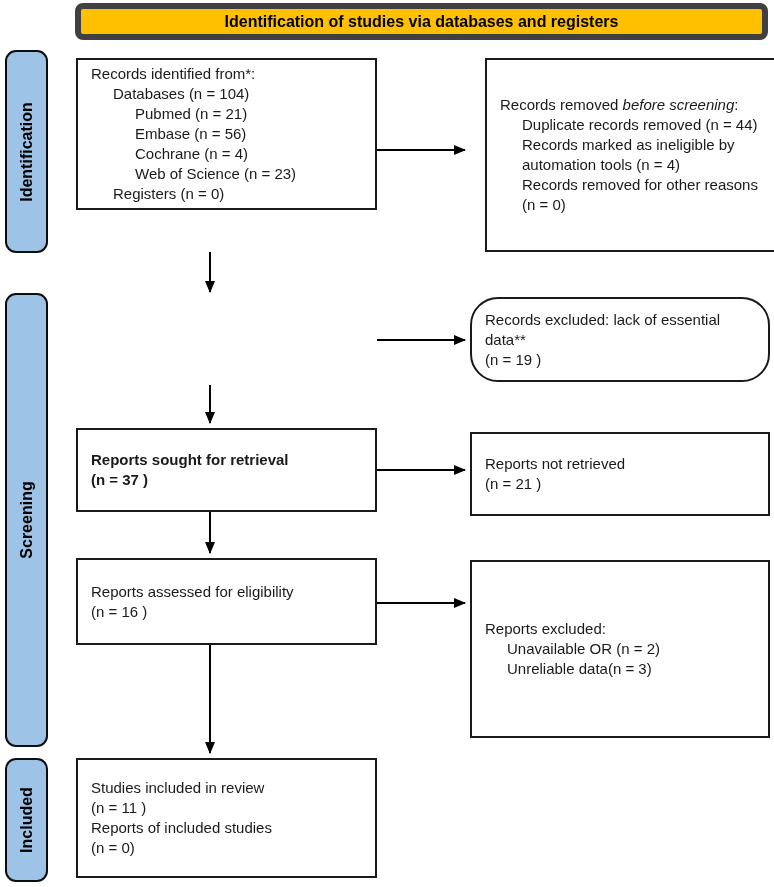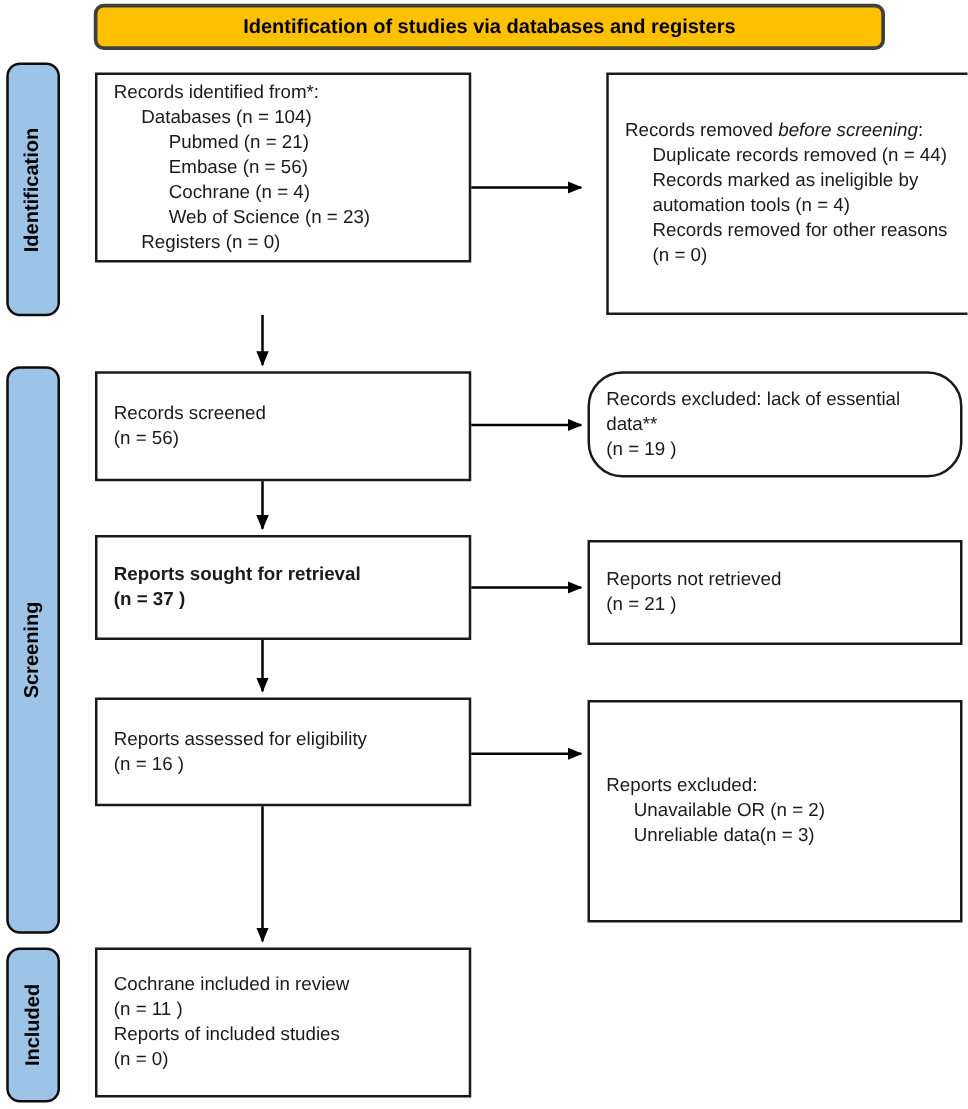--- a/index.html
+++ b/index.html
@@ -5,22 +5,22 @@
   html, body { margin: 0; padding: 0; background: #ffffff; }
   body {
     width: 774px; height: 887px; position: relative;
     font-family: "Liberation Sans", sans-serif;
     color: #1a1a1a;
   }
   .canvas { position: absolute; inset: 0; }
 
   
   .banner {
-    position: absolute; left: 75px; top: 3px; width: 633px; height: 37px;
-    background: #FFC000; border: 3px solid #404040; border-radius: 8px;
+    position: absolute; left: 75px; top: 3px; width: 693px; height: 37px;
+    background: #FFC000; border: 6px solid #404040; border-radius: 8px;
     box-sizing: border-box;
     display: flex; align-items: center; justify-content: center;
     font-weight: bold; font-size: 16px; color: #000;
   }
 
   
   .stage {
     position: absolute; left: 5px; width: 43px;
     background: #9DC3E6; border: 2px solid #0d0d0d; border-radius: 11px;
     box-sizing: border-box;
@@ -90,24 +90,20 @@
       <div class="line indent-1"><span>Registers (n = 0)</span></div>
     </div>
 
   <div class="box" id="box-records-removed">
       <div class="line indent-0"><span>Records removed </span><span style="font-style: italic;">before screening</span><span>:</span></div>
       <div class="line indent-1"><span>Duplicate records removed (n = 44)</span></div>
       <div class="line indent-1"><span>Records marked as ineligible by automation tools (n = 4)</span></div>
       <div class="line indent-1"><span>Records removed for other reasons (n = 0)</span></div>
     </div>
 
-  <div class="box" id="box-records-screened">
-      <div class="line indent-0"><span>Records screened</span></div>
-      <div class="line indent-0"><span>(n = 56)</span></div>
-    </div>
 
   <div class="box" id="box-records-excluded">
       <div class="line indent-0"><span>Records excluded: lack of essential data**</span></div>
       <div class="line indent-0"><span>(n = 19 )</span></div>
     </div>
 
   <div class="box" id="box-reports-sought">
       <div class="line indent-0"><span>Reports sought for retrieval</span></div>
       <div class="line indent-0"><span>(n = 37 )</span></div>
     </div>
@@ -122,21 +118,21 @@
       <div class="line indent-0"><span>(n = 16 )</span></div>
     </div>
 
   <div class="box" id="box-reports-excluded">
       <div class="line indent-0"><span>Reports excluded:</span></div>
       <div class="line indent-1"><span>Unavailable OR (n = 2)</span></div>
       <div class="line indent-1"><span>Unreliable data(n = 3)</span></div>
     </div>
 
   <div class="box" id="box-studies-included">
-      <div class="line indent-0"><span>Cochrane included in review</span></div>
+      <div class="line indent-0"><span>Studies included in review</span></div>
       <div class="line indent-0"><span>(n = 11 )</span></div>
       <div class="line indent-0"><span>Reports of included studies</span></div>
       <div class="line indent-0"><span>(n = 0)</span></div>
     </div>
 
   <svg class="arrows" width="774" height="887">
     <defs>
       <marker id="ah" markerWidth="13" markerHeight="12" refX="11" refY="5" orient="auto" markerUnits="userSpaceOnUse">
         <path d="M0,0 L12,5 L0,10 Z" fill="#000"></path>
       </marker>

